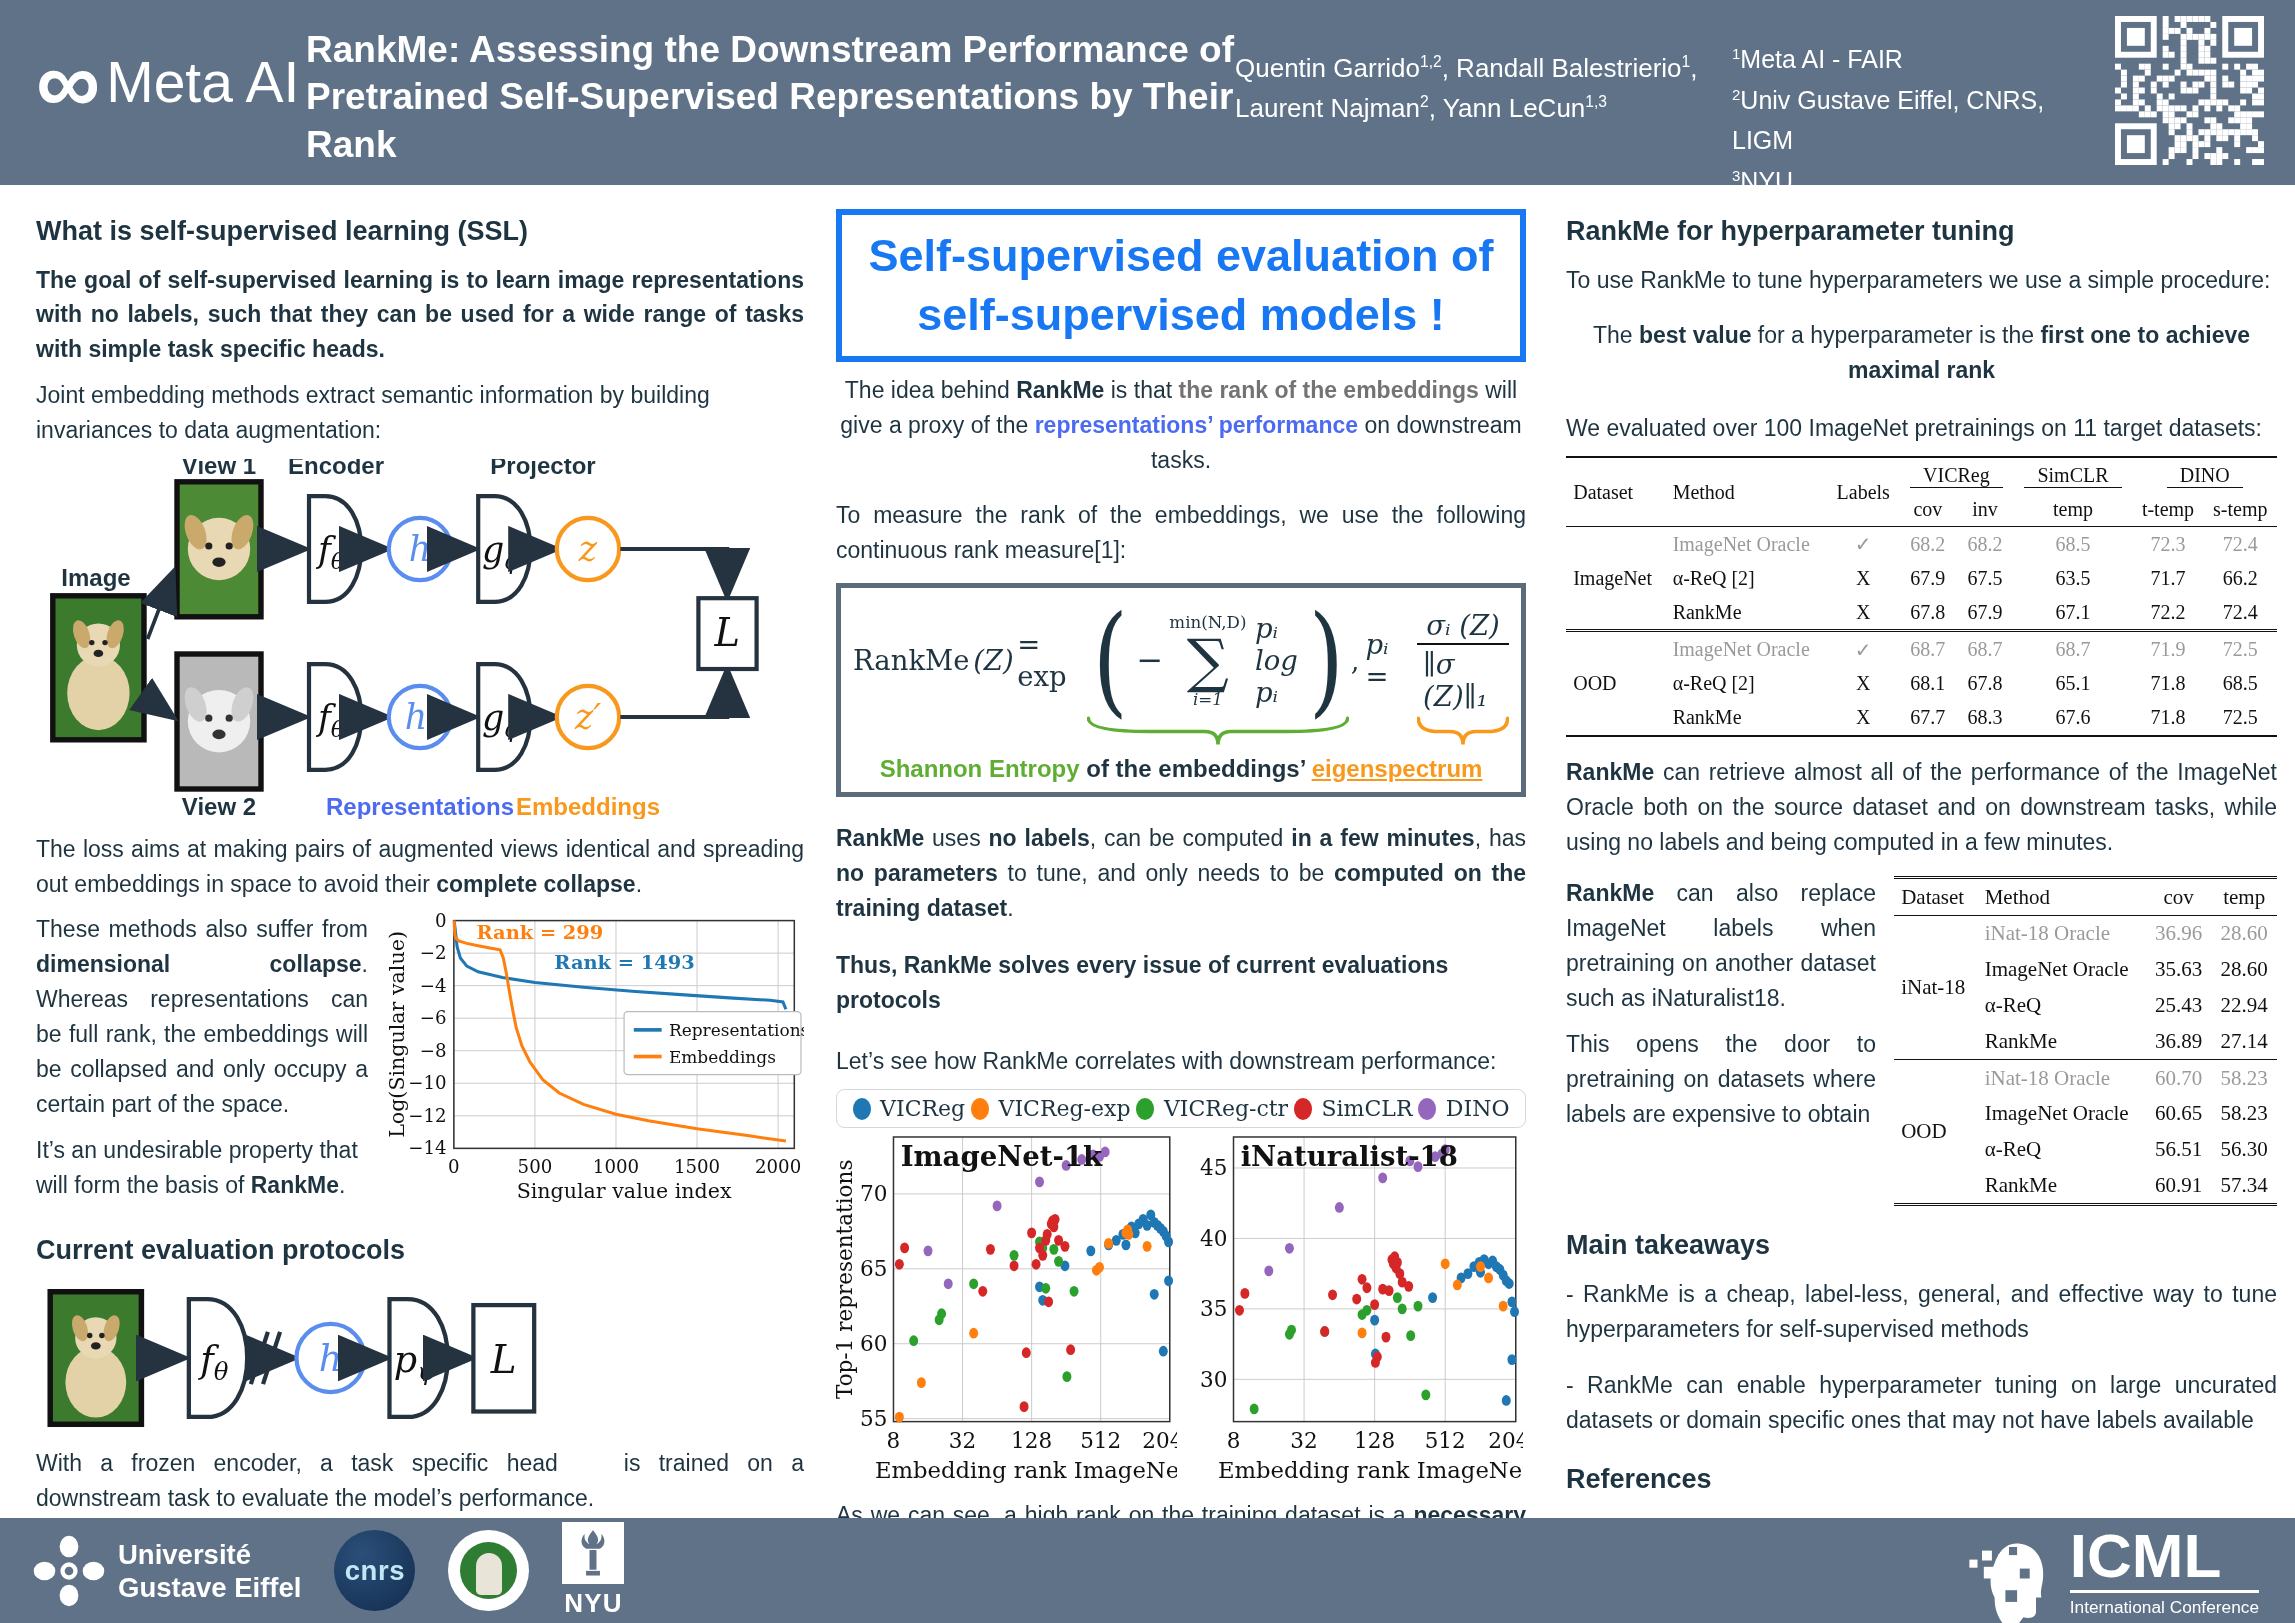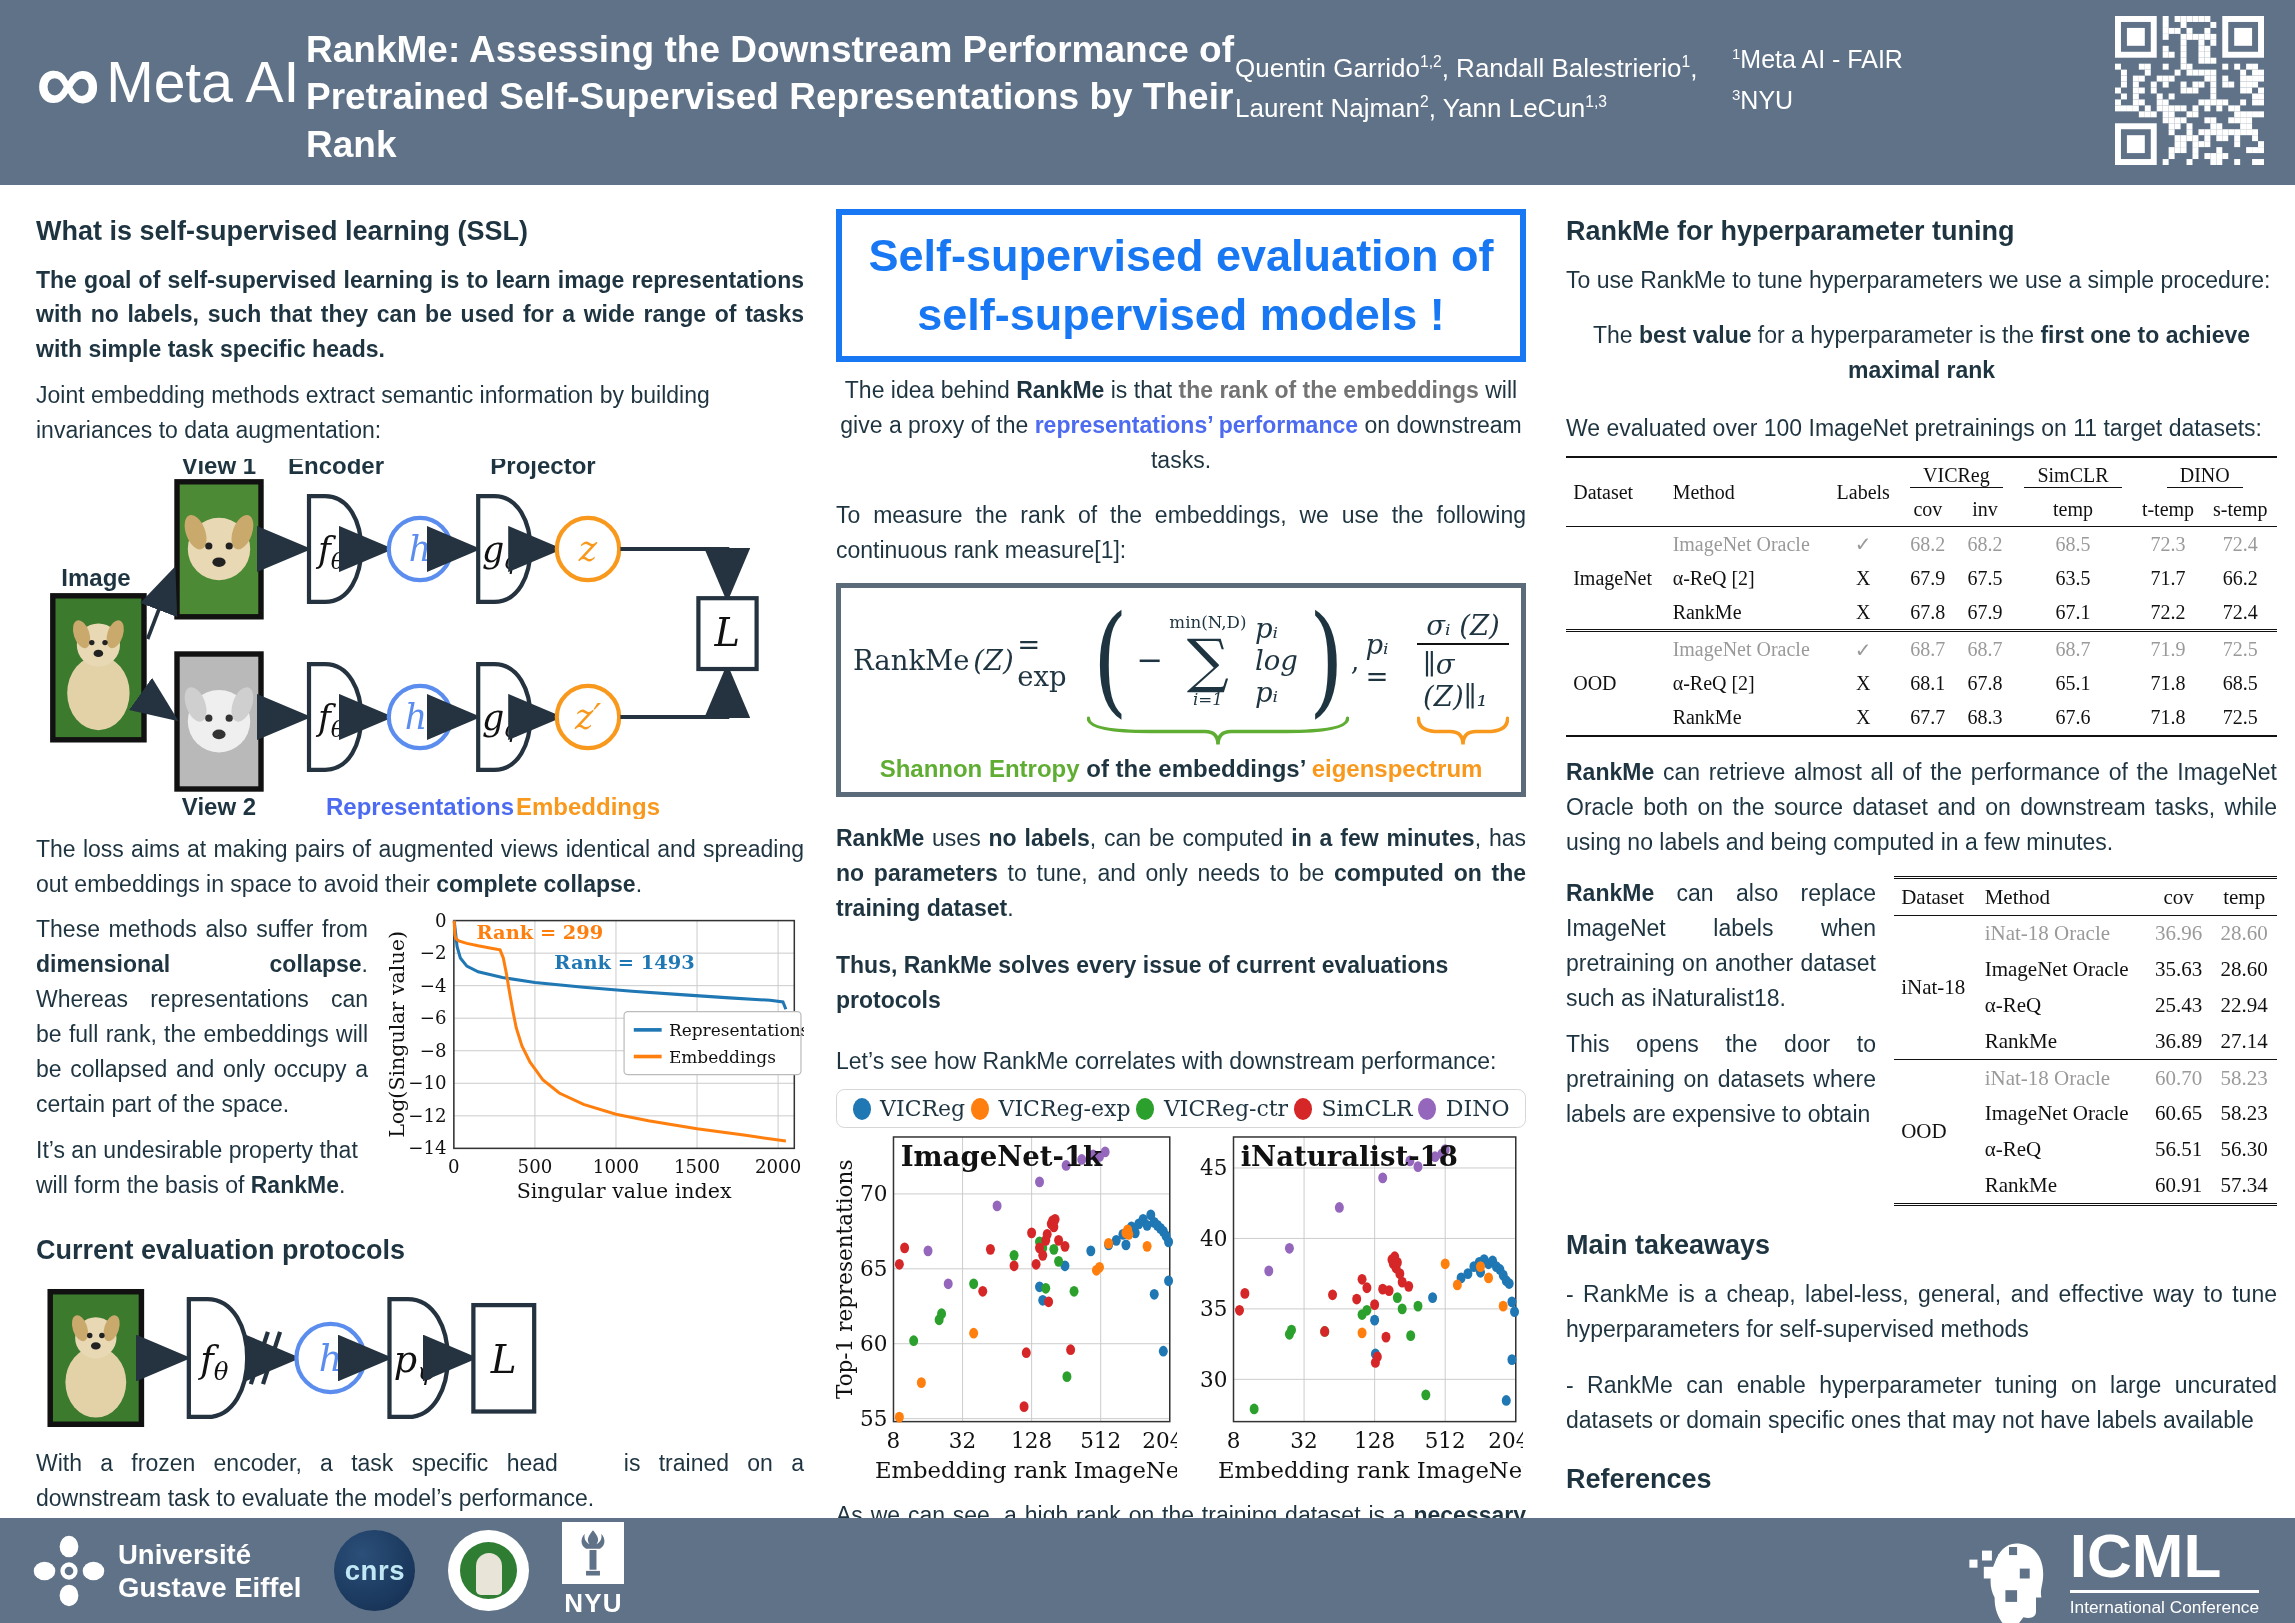--- a/index.html
+++ b/index.html
@@ -103,20 +103,21 @@
       <span class="meta-mark">∞</span>
       <span class="meta-word">Meta AI</span>
     </div>
     <div class="h-title">RankMe: Assessing the Downstream Performance of Pretrained Self-Supervised Representations by Their Rank</div>
     <div class="h-authors">
       <div><span>Quentin Garrido</span><sup>1,2</sup><span>, Randall Balestrierio</span><sup>1</sup><span>,</span></div>
       <div><span>Laurent Najman</span><sup>2</sup><span>, Yann LeCun</span><sup>1,3</sup></div>
     </div>
     <div class="h-affils">
       <div><sup>1</sup><span>Meta AI - FAIR</span></div>
+      <div><sup>2</sup><span>Univ Gustave Eiffel, CNRS, LIGM</span></div>
       <div><sup>3</sup><span>NYU</span></div>
     </div>
     <svg class="qr" id="qr" viewBox="0 0 25 25">
         <rect x="8" y="0" width="1" height="1" fill="#fff"></rect>
         <rect x="10" y="0" width="1" height="1" fill="#fff"></rect>
         <rect x="11" y="0" width="1" height="1" fill="#fff"></rect>
         <rect x="12" y="0" width="1" height="1" fill="#fff"></rect>
         <rect x="13" y="0" width="1" height="1" fill="#fff"></rect>
         <rect x="14" y="0" width="1" height="1" fill="#fff"></rect>
         <rect x="15" y="0" width="1" height="1" fill="#fff"></rect>
@@ -537,21 +538,21 @@
         </span>
       </div>
       <div class="brace-layer" id="brace-layer">
           <svg width="262" height="31" viewBox="0 0 438.625 52" style="left: 234px;">
             <path d="M2,4 Q2,26 105.27,26 L197.3125,26 Q219.3125,26 219.3125,48 Q219.3125,26 241.3125,26 L333.355,26 Q436.625,26 436.625,4" fill="none" stroke="#5FAE33" stroke-width="6" stroke-linecap="round"></path>
           </svg>
           <svg width="92" height="31" viewBox="0 0 153.53125 52" style="left: 564px;">
             <path d="M2,4 Q2,26 36.8475,26 L54.765625,26 Q76.765625,26 76.765625,48 Q76.765625,26 98.765625,26 L116.68375,26 Q151.53125,26 151.53125,4" fill="none" stroke="#F8991D" stroke-width="6" stroke-linecap="round"></path>
           </svg>
         </div>
-      <div class="fcap"><span style="font-weight: 700; color: rgb(95, 174, 51);">Shannon Entropy</span><span style="font-weight: 700;"> of the embeddings’ </span><span style="font-weight: 700; color: rgb(248, 153, 29);">eigenspectrum</span></div>
+      <div class="fcap"><span style="font-weight: 700; color: rgb(95, 174, 51);">Shannon Entropy</span><span style="font-weight: 700;"> of the embeddings’ </span><span style="font-weight: 700; color: rgb(248, 153, 29); text-decoration: underline;">eigenspectrum</span></div>
     </div>
 
     <p class="body just" style="margin-top:24px;"><span style="font-weight: 700;">RankMe</span><span> uses </span><span style="font-weight: 700;">no labels</span><span>, can be computed </span><span style="font-weight: 700;">in a few minutes</span><span>, has </span><span style="font-weight: 700;">no parameters</span><span> to tune, and only needs to be </span><span style="font-weight: 700;">computed on the training dataset</span><span>.</span></p>
     <p class="body b" style="margin-top:21.5px;">Thus, RankMe solves every issue of current evaluations protocols</p>
     <p class="body" style="margin-top:26px;">Let’s see how RankMe correlates with downstream performance:</p>
 
     <div class="legend" id="plot-legend">
         <div class="li">
           <span class="dot" style="background: rgb(31, 119, 180);"></span>
           <span>VICReg</span>

